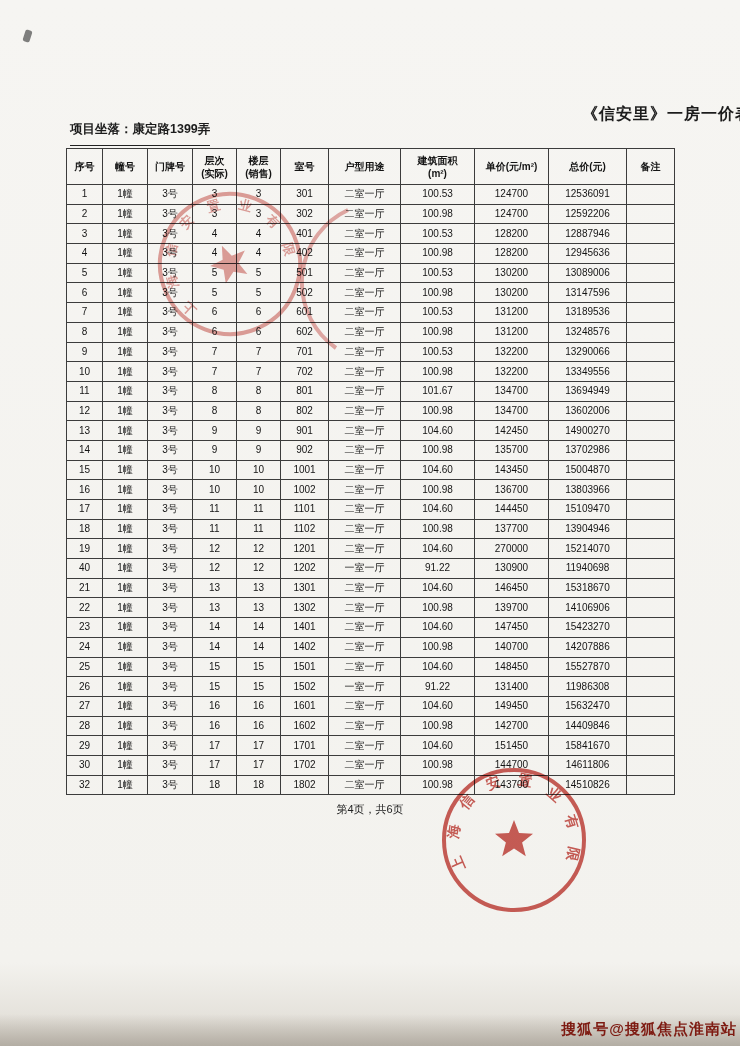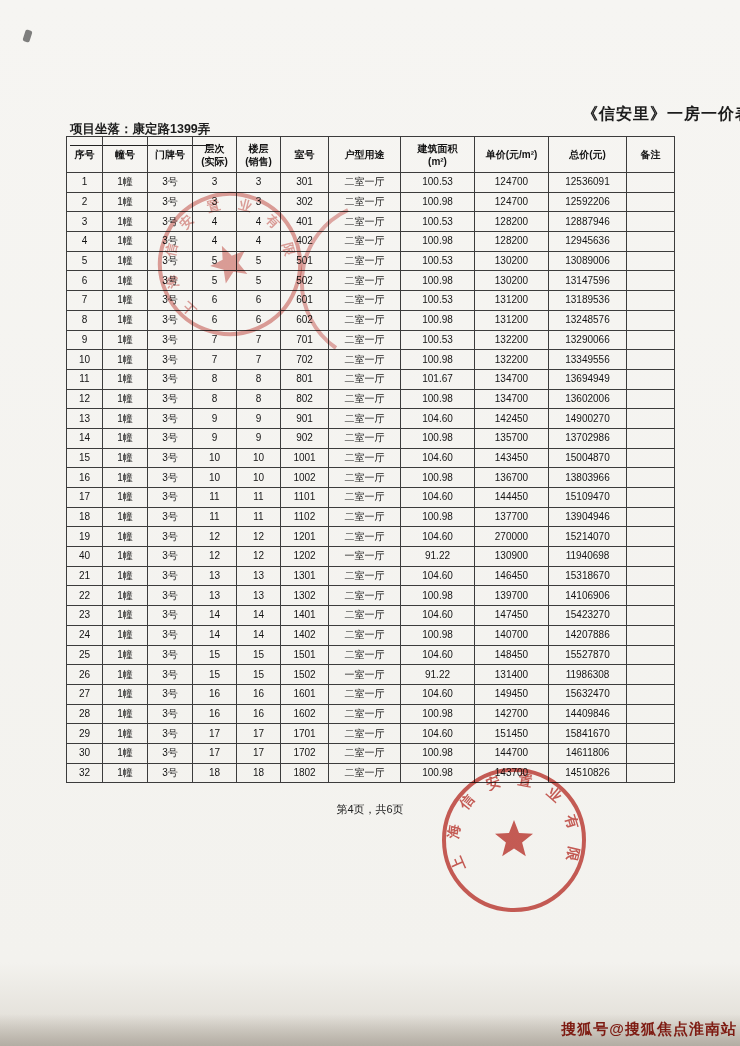--- a/index.html
+++ b/index.html
@@ -3,21 +3,21 @@
 <meta charset="utf-8">
 <style>
   html,body{margin:0;padding:0;width:740px;height:1046px;background:#e9e7e2;}
   .page{position:relative;width:740px;height:1046px;overflow:hidden;
         background:linear-gradient(#f6f5f2 0%,#f3f2ee 92%,#ddd9d1 100%);
         font-family:"Liberation Sans", sans-serif;}
   .title{position:absolute;top:92px;left:0;width:740px;margin:12px;text-align:right;
          font-size:16px;font-weight:bold;color:#1c1c1c;letter-spacing:1px;}
   .location{position:absolute;top:121px;left:70px;font-size:12.5px;font-weight:bold;
             color:#1c1c1c;border-bottom:1px solid #222;padding-bottom:7px;}
-  .price-table{position:absolute;left:66px;top:136px;width:608px;
+  .price-table{position:absolute;left:66px;top:148px;width:608px;
                border-collapse:collapse;table-layout:fixed;}
   .price-table th,.price-table td{border:1px solid #3c3c3c;text-align:center;
                vertical-align:middle;color:#141414;overflow:hidden;}
   .price-table th{font-size:10px;font-weight:bold;height:35px;white-space:pre-line;
                line-height:1.3;padding:0;}
   .price-table td{font-size:10px;height:18.7px;line-height:1;padding:0;}
   .page-footer{position:absolute;top:802px;left:0;width:740px;text-align:center;
                font-size:11px;color:#222;}
   .stamp{position:absolute;mix-blend-mode:multiply;pointer-events:none;}
   .sealring{fill:none;stroke:#c23b34;stroke-width:4;}

